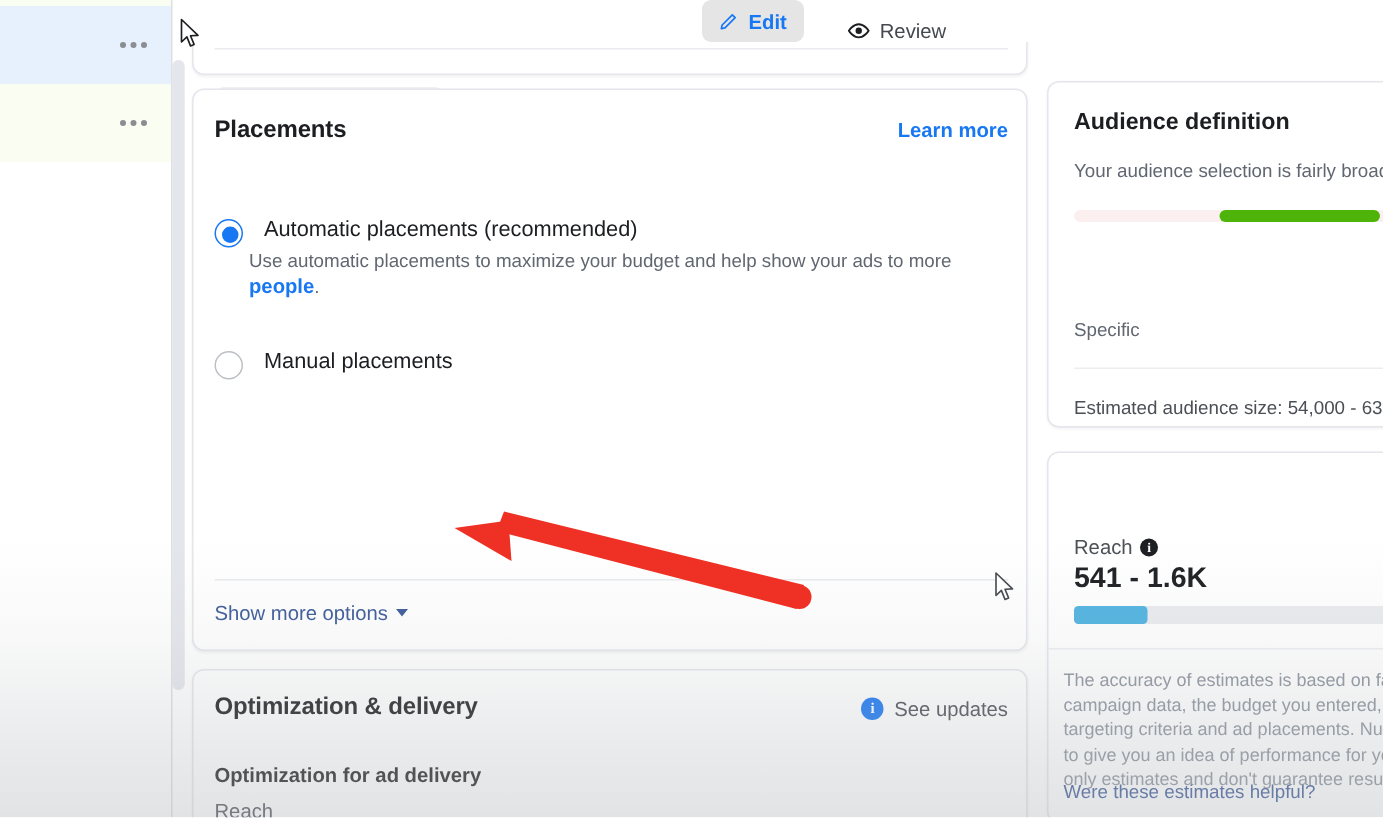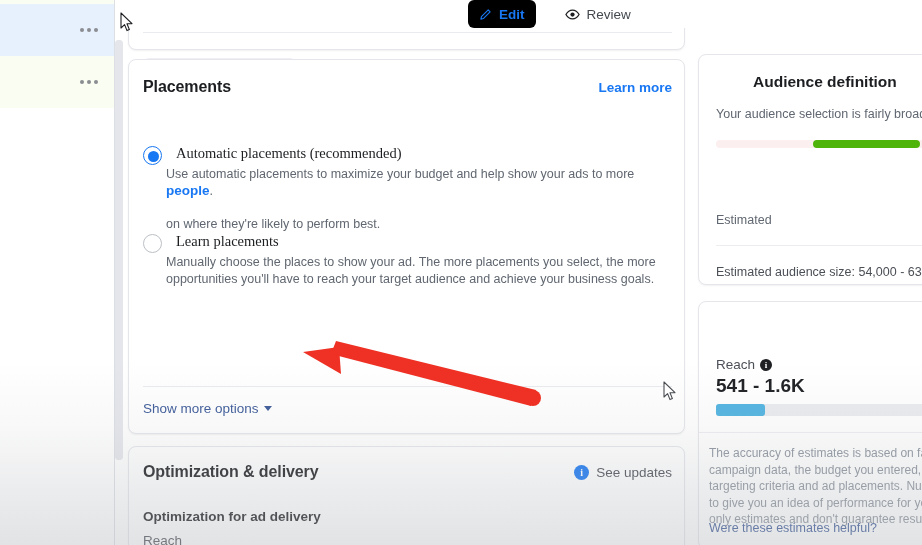--- a/index.html
+++ b/index.html
@@ -72,22 +72,22 @@
     gap: 18px;
     z-index: 40;
   }
   .topbtn {
     display: flex; align-items: center; gap: 7px;
     height: 28px; padding: 0 11px;
     border-radius: 6px;
     font-size: 13.5px; font-weight: bold;
     cursor: pointer;
   }
-  .topbtn.active { background: #000000; color: #1877f2; }
-  .topbtn.plain { color: #444950; font-weight: normal; font-size: 13.5px; }
+  .topbtn.active { background: #e5e5e5; color: #1877f2; }
+  .topbtn.plain { color: #444950; font-weight: normal; font-size: 13.5px; align-items: flex-end; }
   .topbtn svg { display: block; }
 
   
   #maincol {
     position: absolute; left: 123px; top: 0;
     width: 568px; height: 395px;
   }
   .card {
     position: absolute;
     left: 5px; width: 557px;
@@ -158,21 +158,20 @@
     content: ""; position: absolute;
     left: 3.5px; top: 3.5px;
     width: 11px; height: 11px;
     border-radius: 50%;
     background: #1877f2;
   }
   .radio-label {
     margin-left: 33px;
     font-size: 14.5px; color: #1c1e21;
     line-height: 19px;
-    font-family: Liberation Serif, serif;
   }
   .radio-desc {
     margin-left: 23px; margin-top: 3px;
     font-size: 12.5px; color: #606770;
     line-height: 16.5px;
     max-width: 490px;
   }
   #plc-hr { position: absolute; left: 14px; top: 326px; width: 529px; }
   #show-more-2 {
     position: absolute; left: 14px; top: 341px;
@@ -217,21 +216,21 @@
     border: 1px solid #e4e6eb;
     border-radius: 8px;
     box-shadow: 0 1px 2px rgba(0,0,0,0.06);
     overflow: hidden;
   }
   #rcard-aud { top: 54px; height: 231px; }
   #rcard-est { top: 301px; height: 248px; }
 
   .rcard-title {
     position: absolute; left: 17px; top: 18px;
-    font-size: 15.5px; font-weight: bold; color: #1c1e21; margin-left: 37px;
+    font-size: 15.5px; font-weight: bold; color: #1c1e21;
   }
   #aud-sub {
     position: absolute; left: 17px; top: 52px;
     font-size: 12.5px; color: #606770;
   }
   #aud-bar {
     position: absolute; left: 17px; top: 85px;
     width: 215px; height: 8px;
     border-radius: 4px;
     background: #fbeff0;
@@ -390,31 +389,26 @@
         <span class="card-title">Placements</span>
         <span class="link blue">Learn more</span>
       </div>
 
       <div class="radio-block" id="radio-auto">
         <span class="radio on"></span>
         <div class="radio-label">Automatic placements (recommended)</div>
         <div class="radio-desc">
           <span>Use automatic placements to maximize your budget and help show your ads to more </span><span class="link blue">people</span><span>.</span><br>
           <br>
-          <span>on where they're likely to perform best.</span>
         </div>
       </div>
 
       <div class="radio-block" id="radio-manual">
         <span class="radio"></span>
-        <div class="radio-label">Learn placements</div>
-        <div class="radio-desc">
-          <span>Manually choose the places to show your ad. The more placements you select, the more</span><br>
-          <span>opportunities you'll have to reach your target audience and achieve your business goals.</span>
-        </div>
+        <div class="radio-label">Manual placements</div>
       </div>
 
       <div class="hr" id="plc-hr"></div>
       <div id="show-more-2">
         <span>Show more options</span>
         <span class="caret"></span>
       </div>
     </div>
 
     <div class="card" id="card-optim">
@@ -432,21 +426,21 @@
   </div>
 
   <div id="rightcol">
 
     <div class="rcard" id="rcard-aud">
       <div class="rcard-title">Audience definition</div>
       <div id="aud-sub">Your audience selection is fairly broad.</div>
       <div id="aud-bar">
         <div id="aud-bar-fill"></div>
       </div>
-      <div id="aud-specific">Estimated</div>
+      <div id="aud-specific">Specific</div>
       <div id="aud-hr2"></div>
       <div id="aud-size">Estimated audience size: 54,000 - 63,600</div>
 
     </div>
 
     <div class="rcard" id="rcard-est">
       <div id="est-reach-row">
         <span>Reach</span>
         <span class="info-dark">i</span>
       </div>

